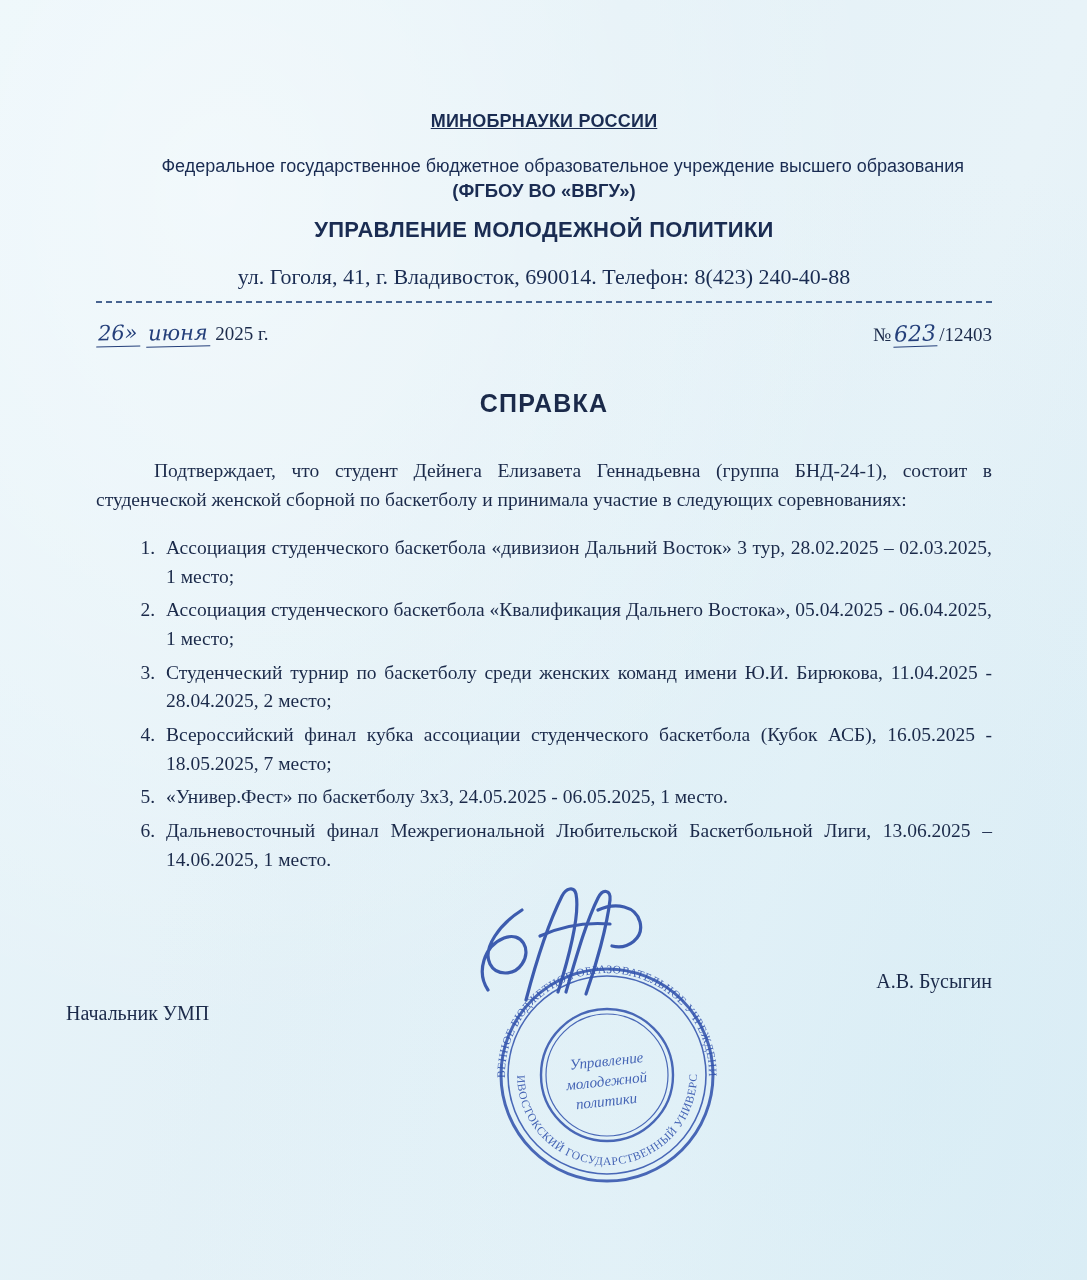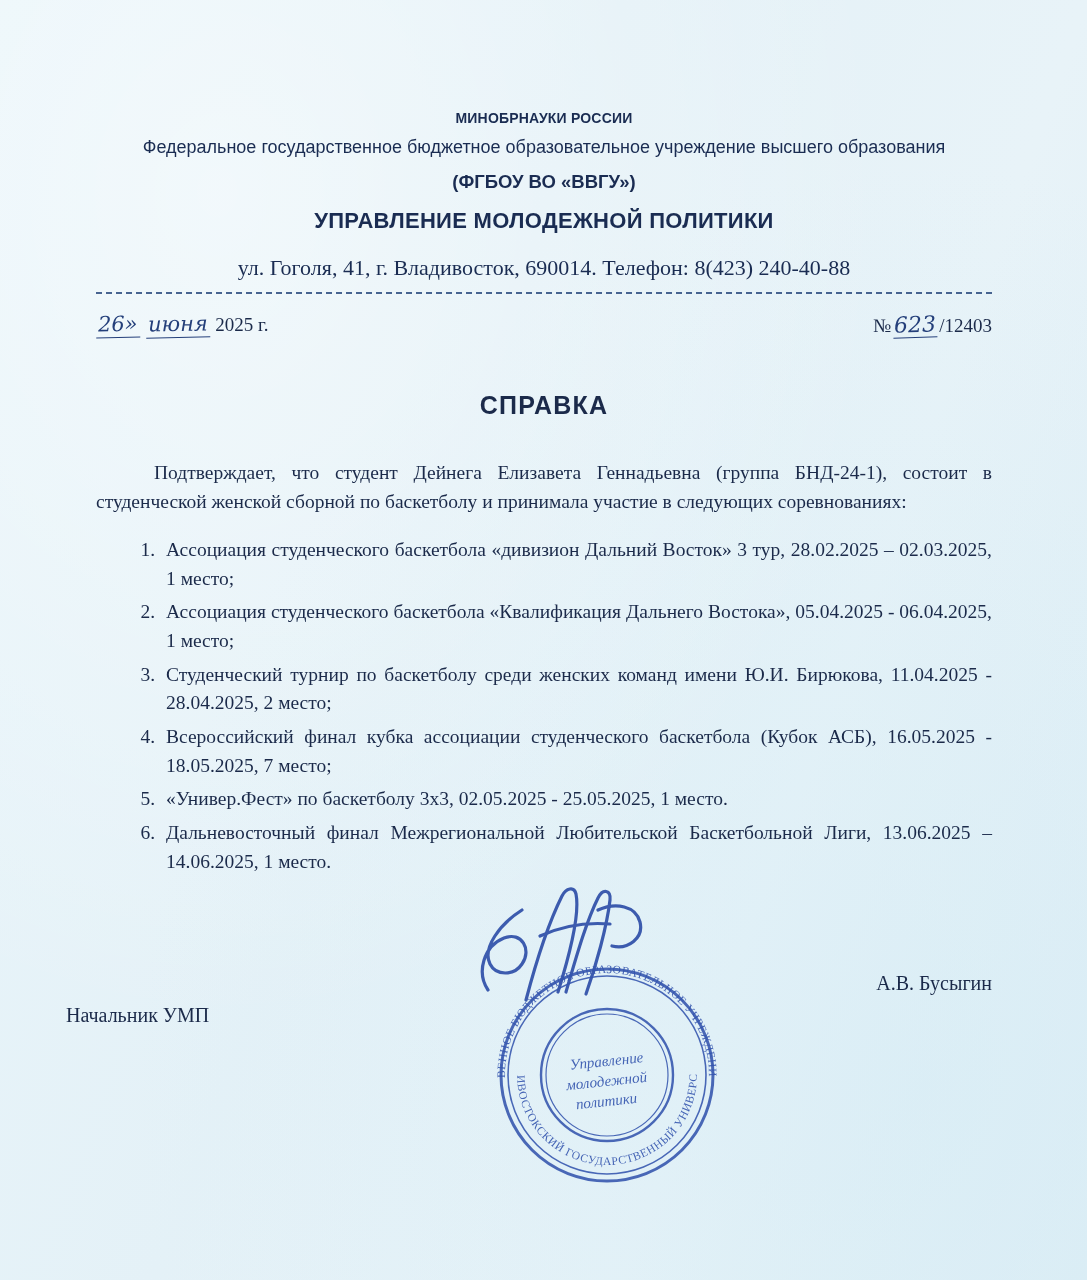--- a/index.html
+++ b/index.html
@@ -38,40 +38,42 @@
   }
 
   
   .hdr-line {
     text-align: center;
     font-family: "Liberation Sans", sans-serif;
     color: #1a2c52;
     line-height: 1.26;
   }
   .hdr-ministry {
-    font-size: 14px;
+    font-size: 18px;
     font-weight: 700;
     letter-spacing: .2px;
-    margin-bottom: 8px;
+    margin-bottom: 22px;
+    text-decoration: underline;
   }
   .hdr-full {
     font-size: 18px;
     font-weight: 400;
     margin: 0 auto;
     width: 840px;
+    text-align: right;
   }
   .hdr-univ {
     font-size: 20px;
     font-weight: 700;
     margin-top: 6px;
   }
   .hdr-abbr {
     font-size: 18.5px;
     font-weight: 700;
-    margin-top: 12px;
+    margin-top: 2px;
   }
   .hdr-dept {
     font-size: 22px;
     font-weight: 700;
     margin-top: 13px;
     letter-spacing: .3px;
   }
   .hdr-address {
     font-family: "Liberation Serif", serif;
     font-size: 22px;
@@ -131,21 +133,21 @@
     display: inline-block;
   }
 
   
   .doc-title {
     text-align: center;
     font-family: "Liberation Sans", sans-serif;
     font-weight: 700;
     font-size: 25px;
     letter-spacing: 1.2px;
-    margin-top: 41px;
+    margin-top: 30px;
   }
 
   
   .body-para {
     margin-top: 38px;
     font-size: 19.5px;
     line-height: 1.5;
     text-align: justify;
     text-indent: 58px;
     color: #1b2a4a;
@@ -231,21 +233,21 @@
 
     <div class="doc-title">СПРАВКА</div>
 
     <p class="body-para">Подтверждает, что студент Дейнега Елизавета Геннадьевна (группа БНД-24-1), состоит в студенческой женской сборной по баскетболу и принимала участие в следующих соревнованиях:</p>
 
     <ol class="items">
       <li>Ассоциация студенческого баскетбола «дивизион Дальний Восток» 3 тур, 28.02.2025 – 02.03.2025, 1 место;</li>
       <li>Ассоциация студенческого баскетбола «Квалификация Дальнего Востока», 05.04.2025 - 06.04.2025, 1 место;</li>
       <li>Студенческий турнир по баскетболу среди женских команд имени Ю.И. Бирюкова, 11.04.2025 - 28.04.2025, 2 место;</li>
       <li>Всероссийский финал кубка ассоциации студенческого баскетбола (Кубок АСБ), 16.05.2025 - 18.05.2025, 7 место;</li>
-      <li>«Универ.Фест» по баскетболу 3х3, 02.05.2025 - 25.05.2025, 1 место.</li>
+      <li>«Универ.Фест» по баскетболу 3х3, 24.05.2025 - 06.05.2025, 1 место.</li>
       <li>Дальневосточный финал Межрегиональной Любительской Баскетбольной Лиги, 13.06.2025 – 14.06.2025, 1 место.</li>
     </ol>
 
     <div class="sign-row">
       <div class="sign-left">Начальник УМП</div>
       <div class="sign-right">А.В. Бусыгин</div>
     </div>
 
   </div>
 

